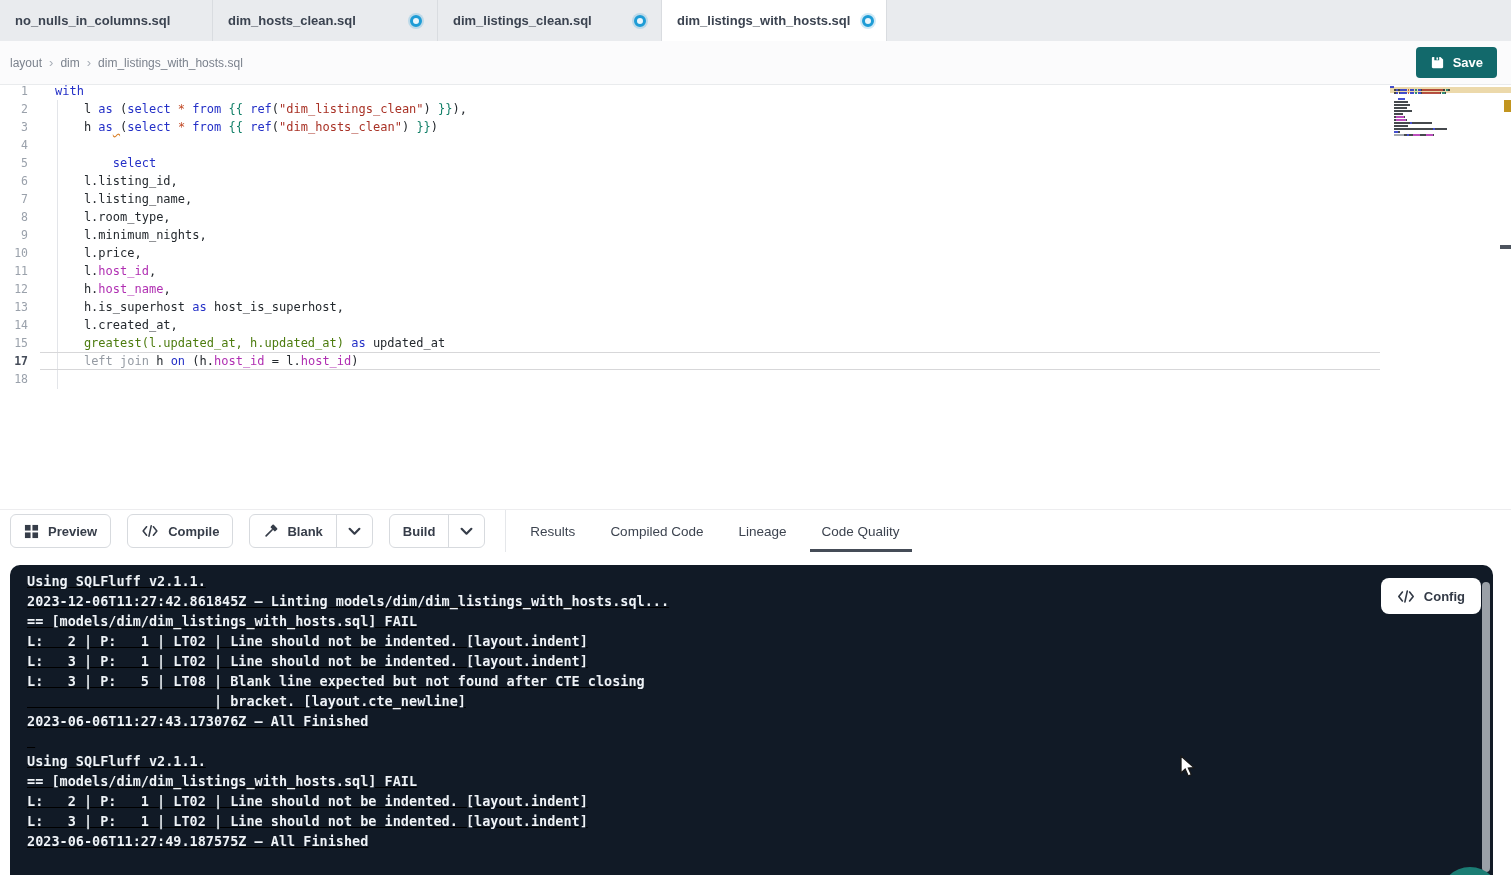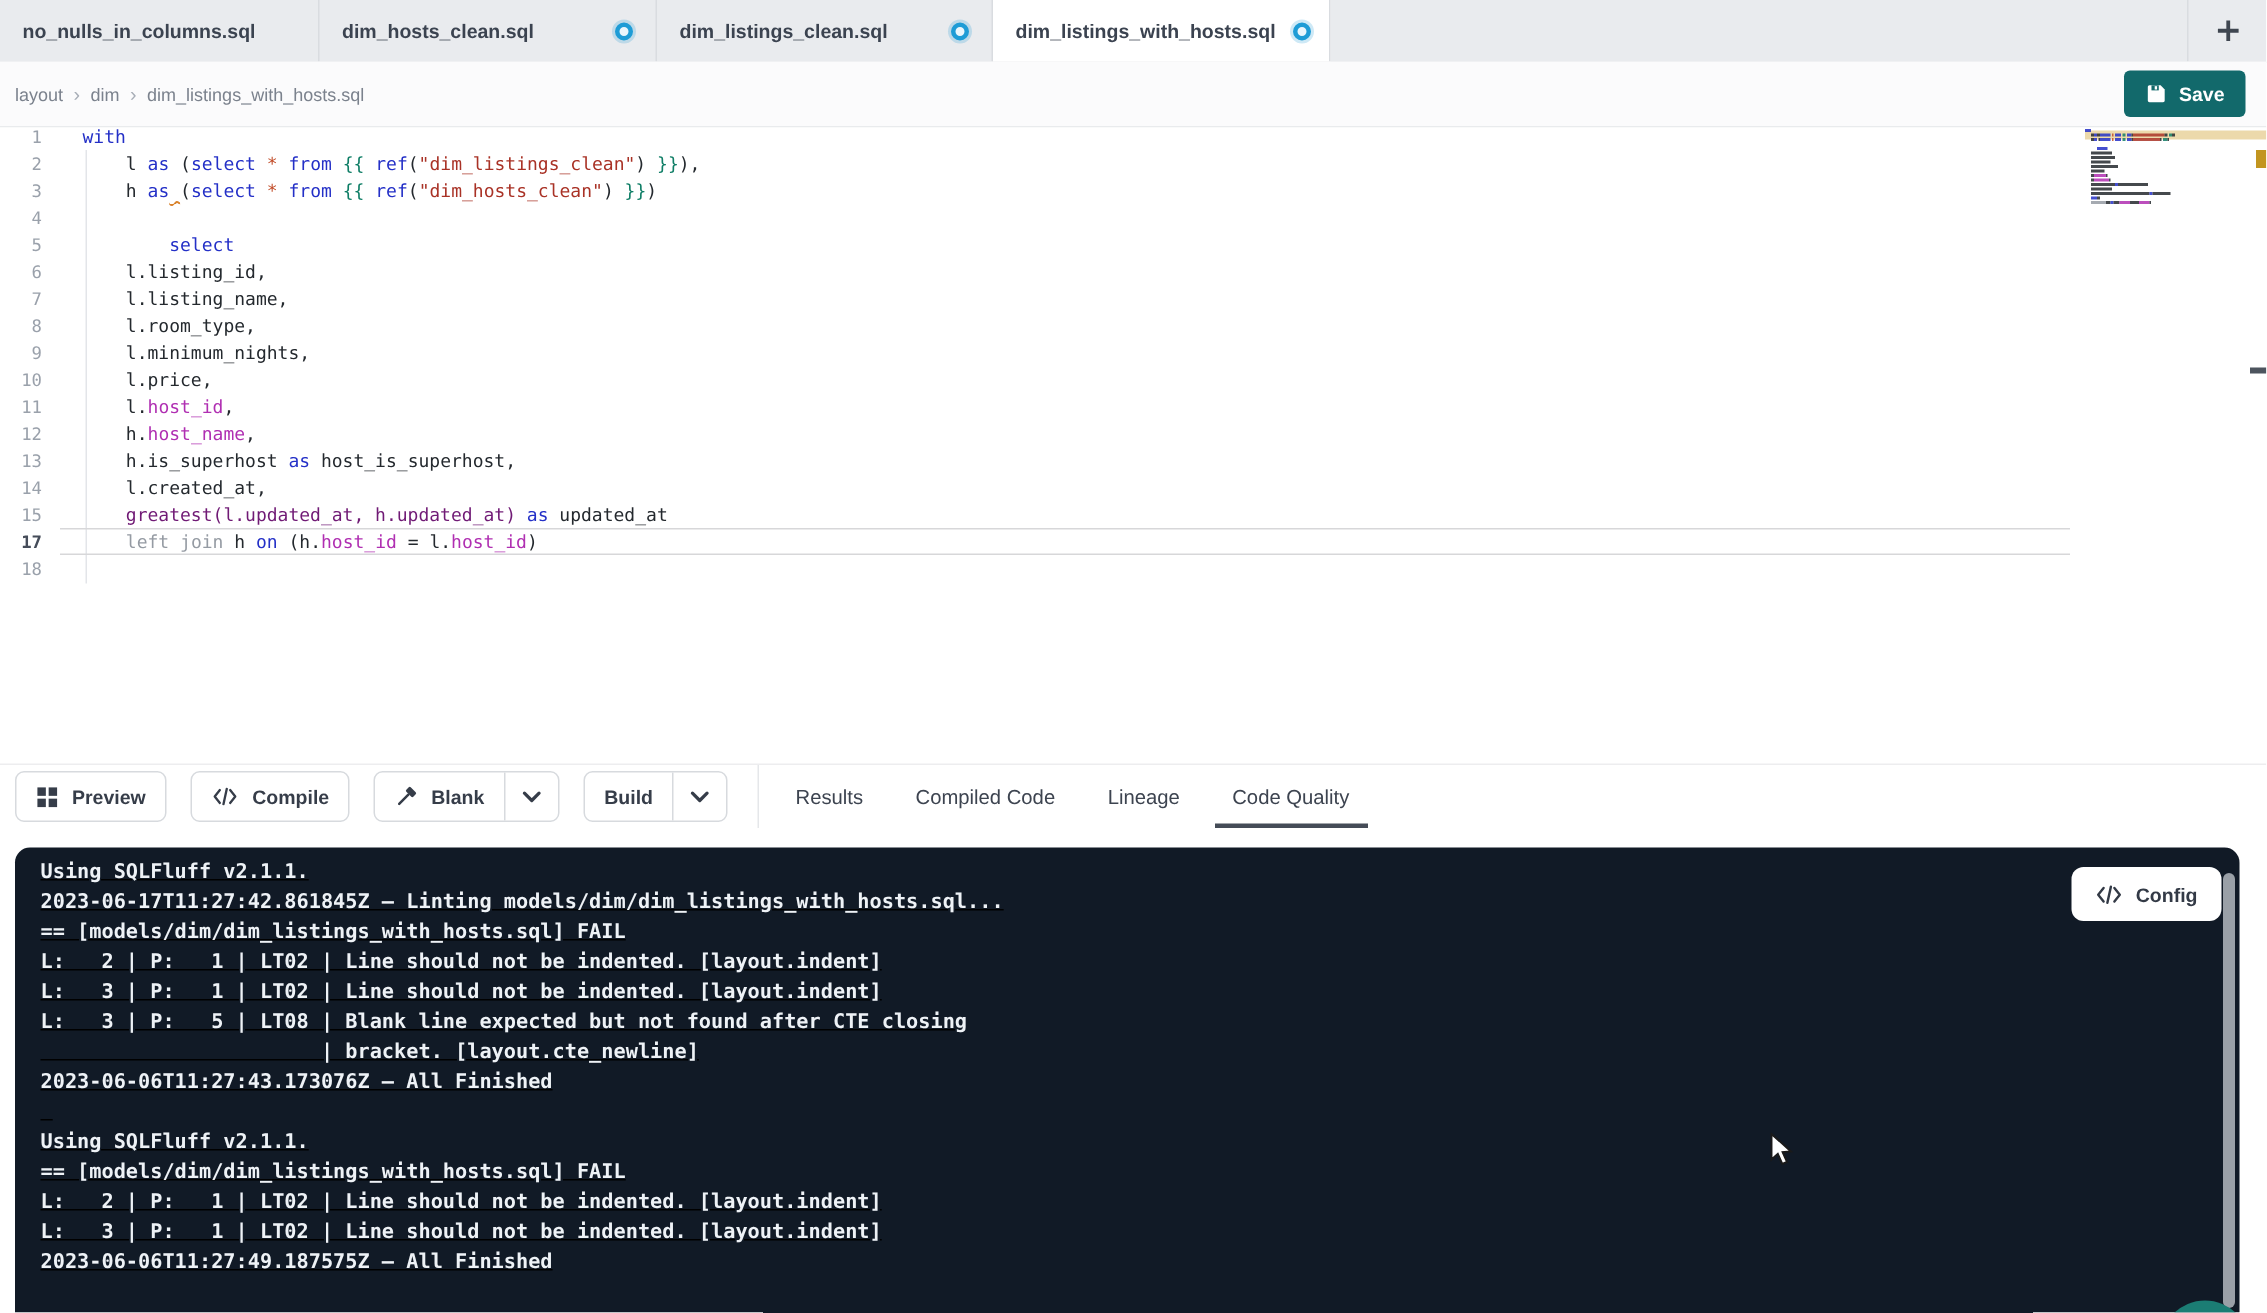--- a/index.html
+++ b/index.html
@@ -1,21 +1,21 @@
 <!DOCTYPE html>
 <html><head>
 <meta charset="utf-8">
 <style>
   html,body{margin:0;padding:0;background:#fff;}
   #app{position:relative;width:1511px;height:875px;overflow:hidden;background:#fff;
        font-family:"Liberation Sans",sans-serif;-webkit-font-smoothing:antialiased;}
 
   
   .tabbar{position:absolute;top:0;left:0;right:0;height:41px;background:#e9ebee;
-          border-bottom:1px solid #e2e4e8;display:flex;}
+          border-bottom:1px solid #e2e4e8;display:flex;flex-direction:column;}
   .tab{height:41px;box-sizing:border-box;display:flex;align-items:center;justify-content:space-between;
        padding:0 15px;border-right:1px solid #d9dce0;font-size:13px;font-weight:700;color:#3b4350;cursor:pointer;}
   .tab.active{background:#fff;}
   .dot{width:6px;height:6px;border-radius:50%;background:#eaf6fc;border:3px solid #1e9cd6;
        box-shadow:0 0 0 2px rgba(30,156,214,.22);margin-left:12px;flex:0 0 auto;}
   .newtab{margin-left:auto;width:52px;height:41px;display:flex;align-items:center;justify-content:center;
           border-left:1px solid #d9dce0;cursor:pointer;color:#3f4650;}
 
   
   .crumbbar{position:absolute;top:41px;left:0;right:0;height:43px;background:#fbfbfc;
@@ -186,21 +186,21 @@
         <div class="code-row">
           <span class="ln">13</span>
           <span class="code"><span style="color: rgb(36, 41, 46);">    h.is_superhost </span><span style="color: rgb(36, 48, 199);">as</span><span style="color: rgb(36, 41, 46);"> host_is_superhost,</span></span>
         </div>
         <div class="code-row">
           <span class="ln">14</span>
           <span class="code"><span style="color: rgb(36, 41, 46);">    l.created_at,</span></span>
         </div>
         <div class="code-row">
           <span class="ln">15</span>
-          <span class="code"><span style="color: #701a75; margin-top: 40px;">    greatest(l.updated_at, h.updated_at) </span><span style="color: rgb(36, 48, 199);">as</span><span style="color: rgb(36, 41, 46);"> updated_at</span></span>
+          <span class="code"><span style="color: #4d7c0f; margin-top: 40px;">    greatest(l.updated_at, h.updated_at) </span><span style="color: rgb(36, 48, 199);">as</span><span style="color: rgb(36, 41, 46);"> updated_at</span></span>
         </div>
         <div class="code-row current">
           <span class="ln">17</span>
           <span class="code"><span style="color: rgb(36, 41, 46);">    </span><span style="color: rgb(149, 155, 163);">left join</span><span style="color: rgb(36, 41, 46);"> h </span><span style="color: rgb(36, 48, 199);">on</span><span style="color: rgb(36, 41, 46);"> (h.</span><span style="color: rgb(176, 47, 178);">host_id</span><span style="color: rgb(36, 41, 46);"> = </span><span style="color: rgb(36, 41, 46);">l.</span><span style="color: rgb(176, 47, 178);">host_id</span><span style="color: rgb(36, 41, 46);">)</span></span>
         </div>
         <div class="code-row">
           <span class="ln">18</span>
           <span class="code"></span>
         </div>
       </div>
@@ -399,21 +399,21 @@
         </div>
         <div class="panel-tab active">
           <span>Code Quality</span>
         </div>
       </div>
   </div>
 
   <div class="terminal">
     <div id="term">
         <div class="term-line">Using SQLFluff v2.1.1.</div>
-        <div class="term-line">2023-06-17T11:27:42.861845Z — Linting models/dim/dim_listings_with_hosts.sql...</div>
+        <div class="term-line">2023-12-06T11:27:42.861845Z — Linting models/dim/dim_listings_with_hosts.sql...</div>
         <div class="term-line">== [models/dim/dim_listings_with_hosts.sql] FAIL</div>
         <div class="term-line">L:   2 | P:   1 | LT02 | Line should not be indented. [layout.indent]</div>
         <div class="term-line">L:   3 | P:   1 | LT02 | Line should not be indented. [layout.indent]</div>
         <div class="term-line">L:   3 | P:   5 | LT08 | Blank line expected but not found after CTE closing</div>
         <div class="term-line">                       | bracket. [layout.cte_newline]</div>
         <div class="term-line">2023-06-06T11:27:43.173076Z — All Finished</div>
         <div class="term-line"> </div>
         <div class="term-line">Using SQLFluff v2.1.1.</div>
         <div class="term-line">== [models/dim/dim_listings_with_hosts.sql] FAIL</div>
         <div class="term-line">L:   2 | P:   1 | LT02 | Line should not be indented. [layout.indent]</div>

